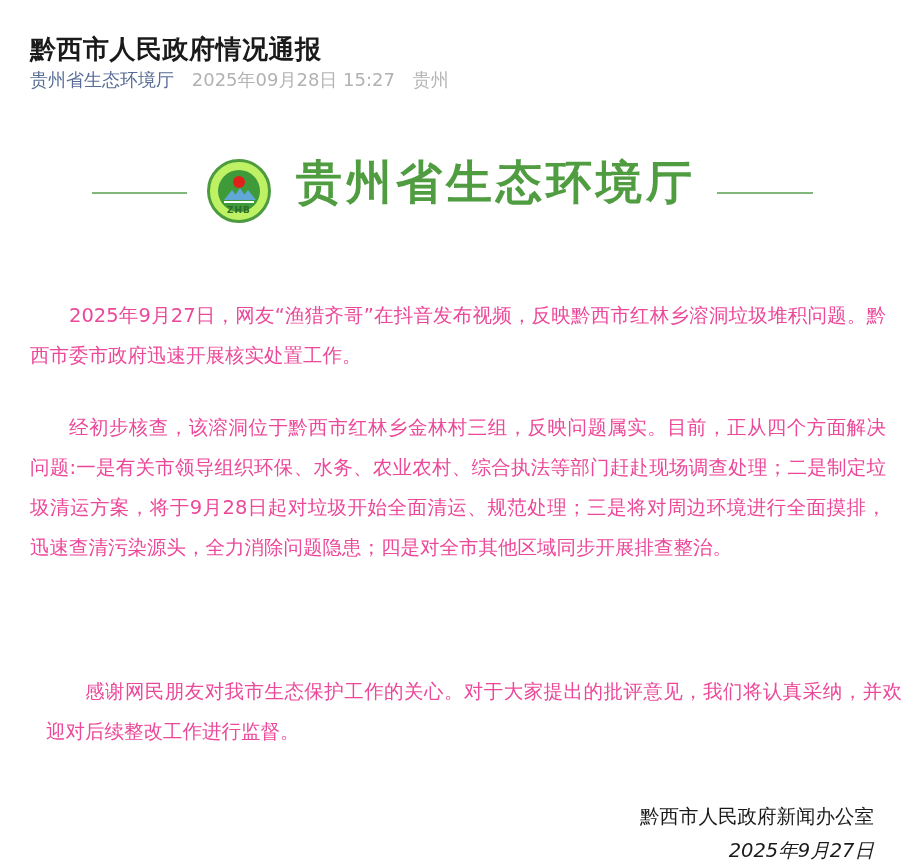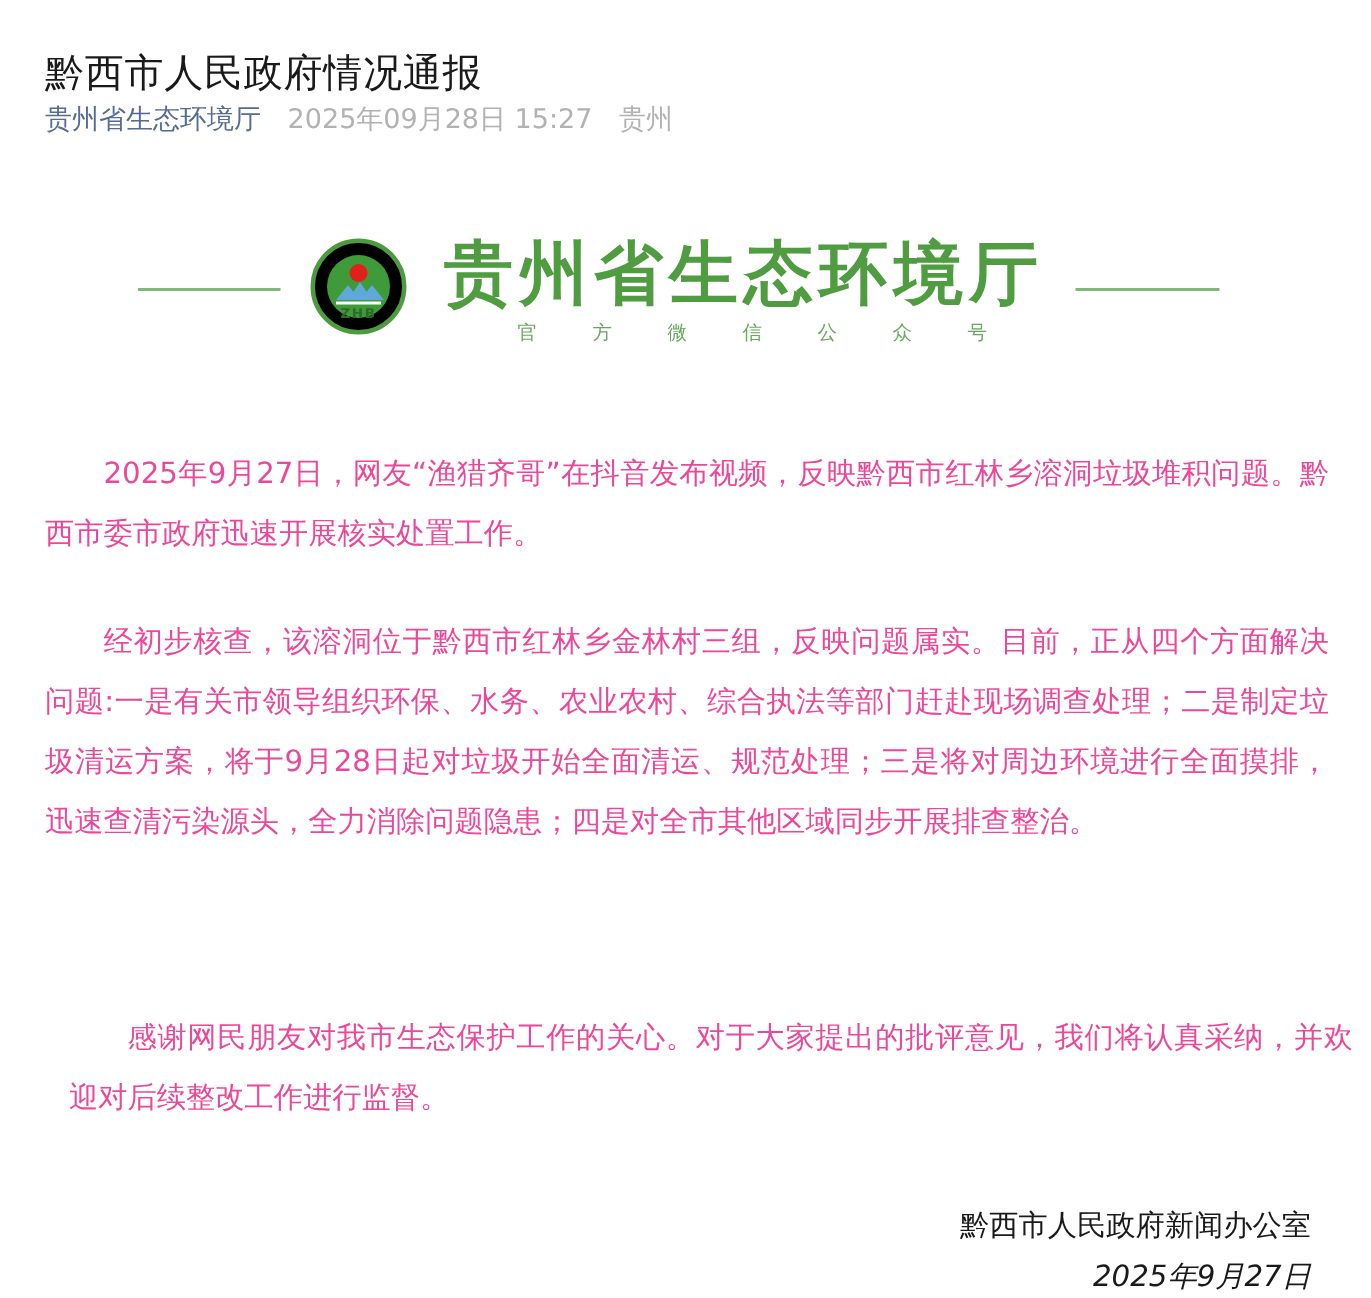--- a/index.html
+++ b/index.html
@@ -1,29 +1,29 @@
 <!DOCTYPE html>
 <html><head>
 <meta charset="utf-8">
 <style>
   html, body { margin:0; padding:0; background:#ffffff; }
   body { width:914px; height:865px; position:relative; overflow:hidden;
          font-family:"DejaVu Sans","Liberation Sans",sans-serif; color:#1a1a1a; }
-  .title { position:absolute; left:30px; top:14px; font-size:26px; line-height:36px; color:#1a1a1a; font-weight:normal; letter-spacing:0.5px; }
+  .title { position:absolute; left:30px; top:14px; font-size:26px; line-height:36px; color:#1a1a1a; font-weight:bold; letter-spacing:0.5px; }
   .meta { position:absolute; left:30px; top:66px; font-size:18px; line-height:28px; white-space:nowrap; }
   .meta .account { color:#576b95; }
   .meta .time { color:#b2b2b2; margin-left:12px; }
   .meta .loc { color:#b2b2b2; margin-left:12px; }
 
   .banner { position:absolute; left:0; top:150px; width:914px; height:95px; }
   .banner .line { position:absolute; top:42px; height:2px; background:#7fb87a; }
   .banner .line.left { left:92px; width:95px; }
   .banner .line.right { left:717px; width:96px; }
   .logo { position:absolute; left:207px; top:9px; width:64px; height:64px; border-radius:50%;
-          background:#000000; border:3px solid #4d9a3f; box-sizing:border-box; }
+          background:#bef264; border:3px solid #4d9a3f; box-sizing:border-box; }
   .logo .inner { position:absolute; left:8px; top:8px; width:42px; height:42px; border-radius:50%; background:#3f9a3a; overflow:hidden; }
   .logo .sun { position:absolute; left:15px; top:6px; width:12px; height:12px; border-radius:50%; background:#e0201b; }
   .logo .mtn { position:absolute; left:6px; top:20px; width:0; height:0; border-left:8px solid transparent; border-right:8px solid transparent; border-bottom:10px solid #5fa8d8; }
   .logo .mtn.m2 { left:14px; top:18px; border-bottom-width:12px; }
   .logo .mtn.m3 { left:22px; top:20px; }
   .logo .water { position:absolute; left:6px; top:31px; width:30px; height:2px; background:#ffffff; }
   .logo .zhb { position:absolute; left:0; width:58px; top:43px; text-align:center; font-size:9px; font-weight:bold; color:#2e6b2a; letter-spacing:1px; font-family:"DejaVu Sans",sans-serif; }
   .banner .brand { position:absolute; left:296px; top:4px; font-size:46px; line-height:56px; font-weight:bold; color:#4f9c41; letter-spacing:4px; white-space:nowrap; }
   .banner .sub { position:absolute; left:345px; top:64px; font-size:13px; line-height:18px; color:#6aa862; white-space:nowrap; }
   .banner .sub span { display:inline-block; width:50px; }
@@ -53,23 +53,20 @@
     <div class="inner">
       <div class="sun"></div>
       <div class="mtn"></div>
       <div class="mtn m2"></div>
       <div class="mtn m3"></div>
       <div class="water"></div>
     </div>
     <div class="zhb">ZHB</div>
   </div>
   <div class="brand">贵州省生态环境厅</div>
-  <div class="sub">
-    <span>官</span><span>方</span><span>微</span><span>信</span><span>公</span><span>众</span><span>号</span>
-  </div>
   <div class="line right"></div>
 </div>
 
 <p class="para p1" style="margin:0">2025年9月27日，网友“渔猎齐哥”在抖音发布视频，反映黔西市红林乡溶洞垃圾堆积问题。黔西市委市政府迅速开展核实处置工作。</p>
 <p class="para p2" style="margin:0">经初步核查，该溶洞位于黔西市红林乡金林村三组，反映问题属实。目前，正从四个方面解决问题:一是有关市领导组织环保、水务、农业农村、综合执法等部门赶赴现场调查处理；二是制定垃圾清运方案，将于9月28日起对垃圾开始全面清运、规范处理；三是将对周边环境进行全面摸排，迅速查清污染源头，全力消除问题隐患；四是对全市其他区域同步开展排查整治。</p>
 <p class="para p3" style="margin:16px">感谢网民朋友对我市生态保护工作的关心。对于大家提出的批评意见，我们将认真采纳，并欢迎对后续整改工作进行监督。</p>
 
 <div class="sign org">黔西市人民政府新闻办公室</div>
 <div class="sign date">2025年9月27日</div>
 

